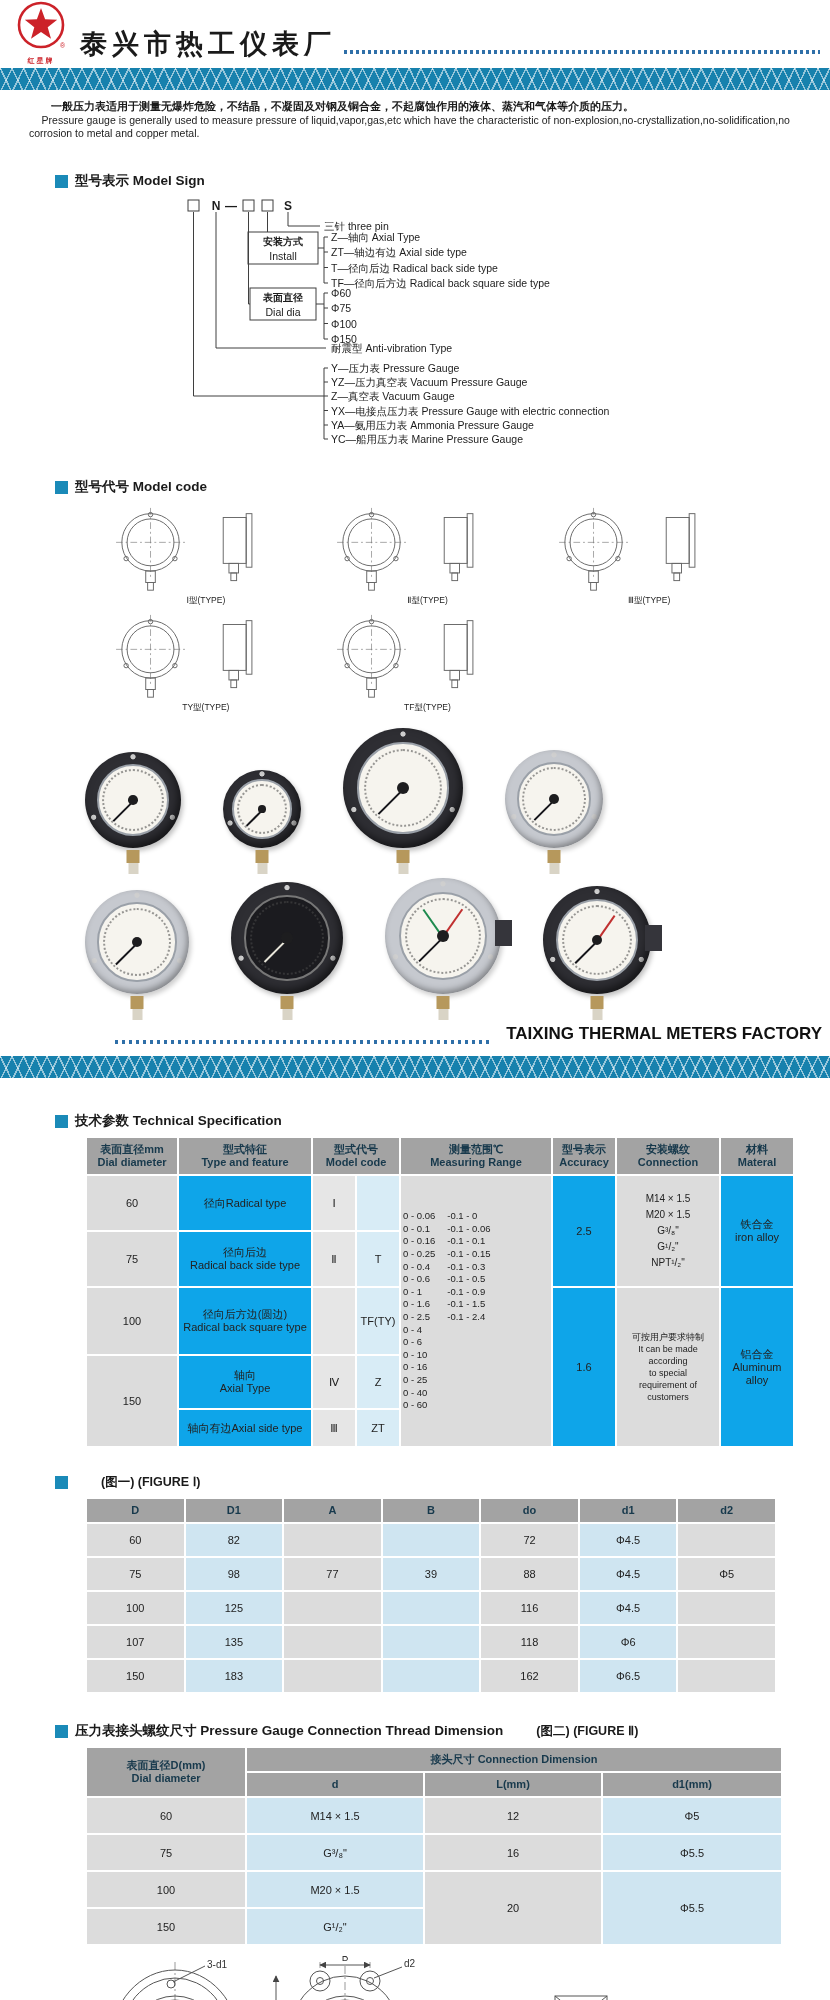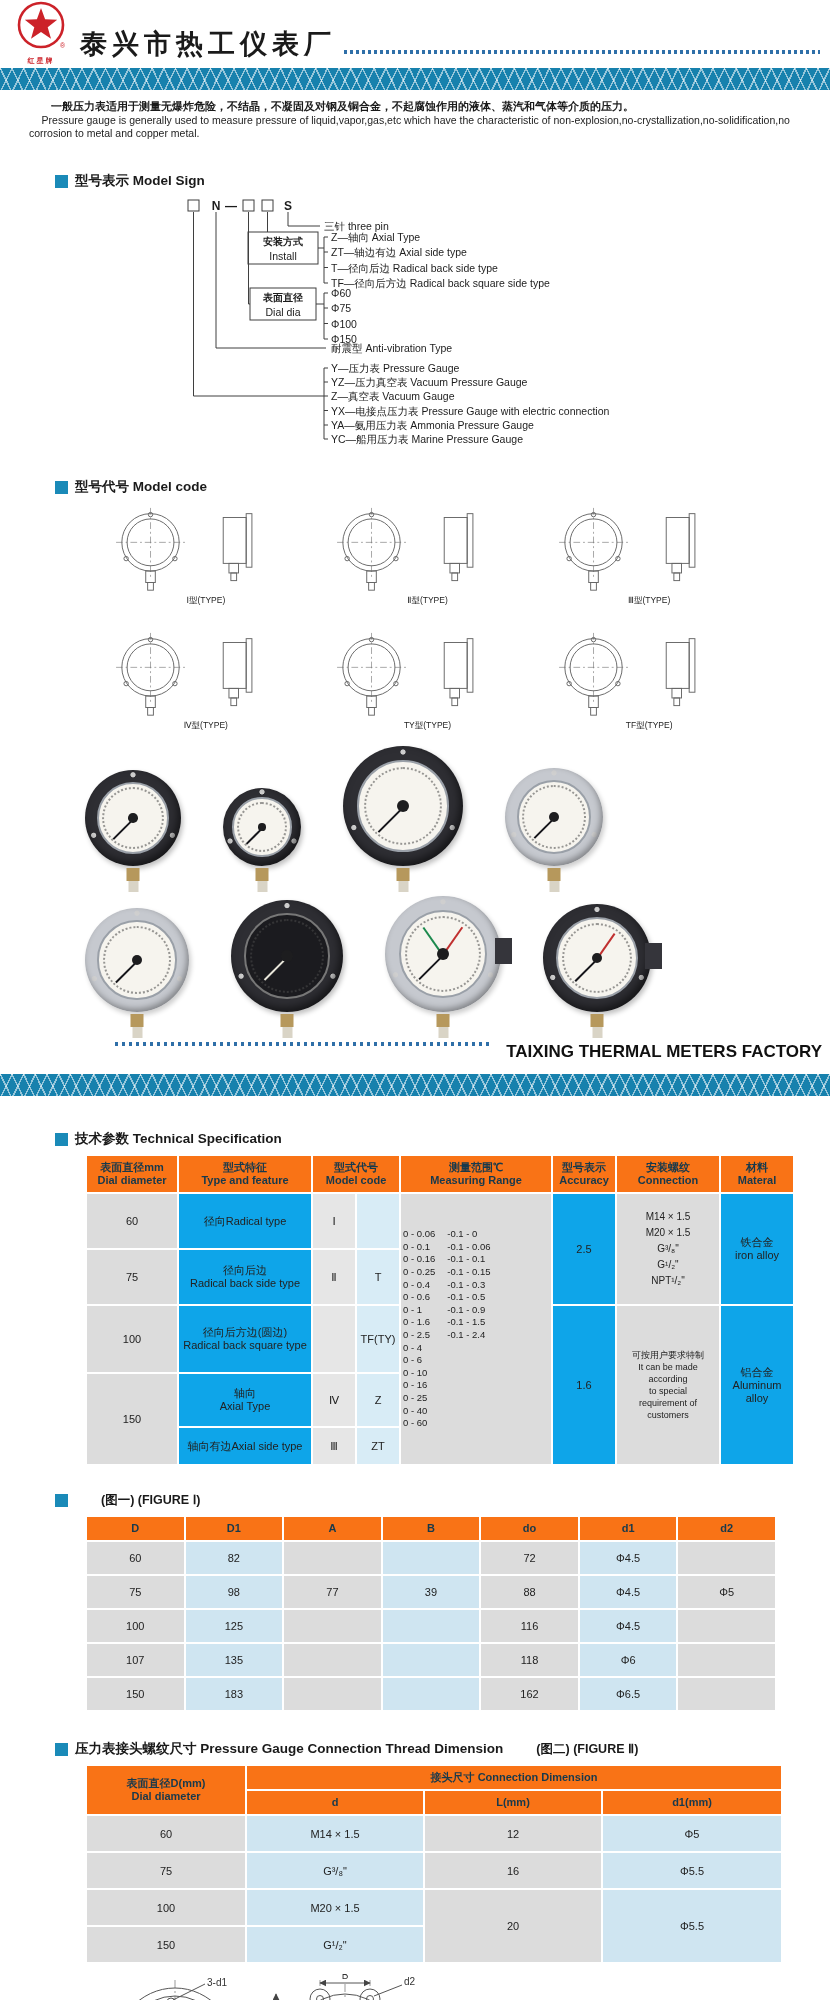--- a/index.html
+++ b/index.html
@@ -32,21 +32,21 @@
   .sec-title{font-size:13.5px;font-weight:bold;}
   .fig-ref{font-size:12.5px;font-weight:bold;margin-left:26px;}
 
   
   .ms-svg{display:block;}
   .ms-svg text{font-size:10.5px;fill:#1c1c1c;}
   .ms-svg .boxlabel{font-size:10px;font-weight:bold;}
   .ms-svg .sym{font-size:12px;font-weight:bold;}
 
   
-  .mc-grid{display:grid;grid-template-columns:repeat(3,1fr);padding:4px 70px 0 95px;row-gap:24px;}
+  .mc-grid{display:grid;grid-template-columns:repeat(3,1fr);padding:4px 70px 0 95px;row-gap:6px;}
   .mc-cell{display:flex;flex-direction:column;align-items:center;}
   .mc-label{font-size:8.5px;color:#222;margin-top:1px;}
   .mc-cell svg{stroke:#666;fill:none;}
 
   
   .photos{padding:14px 8px 0 85px;}
   .photo-row{display:flex;align-items:flex-end;gap:42px;margin-bottom:30px;}
   .gauge{position:relative;flex:none;}
   .g-flange{position:absolute;inset:0;border-radius:50%;background:#2e2e33;
     box-shadow:inset -3px -4px 8px rgba(0,0,0,.55),2px 3px 5px rgba(0,0,0,.25);
@@ -62,28 +62,28 @@
   .g-blackdial .g-dial{background:#1b1b1f;border-color:#777;}
   .g-needle{position:absolute;left:50%;top:50%;width:40%;height:2.4px;background:#15151a;transform-origin:0 50%;transform:rotate(135deg);}
   .g-blackdial .g-needle{background:#e8e6da;}
   .n-green{background:#1d8a4e !important;transform:rotate(-125deg);}
   .n-red{background:#c03030 !important;transform:rotate(-55deg);}
   .g-contact .g-flange::after{content:"";position:absolute;right:-11px;top:36%;width:17px;height:26px;background:#35353b;}
   .g-stem{position:absolute;left:50%;bottom:-15px;transform:translateX(-50%);width:13px;height:13px;background:#b6985c;}
   .g-stem::after{content:"";position:absolute;top:13px;left:1.5px;width:10px;height:11px;background:#d9d4c6;}
 
   
-  .factory-divider{display:flex;align-items:flex-start;margin:18px 8px 10px 115px;}
+  .factory-divider{display:flex;align-items:flex-end;margin:18px 8px 10px 115px;}
   .f-dots{flex:1;height:4px;margin-right:16px;
     background-image:repeating-linear-gradient(90deg,#2f6fa8 0 3.5px,transparent 3.5px 7px);}
   .factory-name{font-size:17px;font-weight:bold;white-space:nowrap;color:#111;}
 
   
   table.tbl{border-collapse:separate;border-spacing:2px;margin-left:85px;table-layout:fixed;}
-  .tbl th{background:#f97316;color:#17394c;font-size:11px;font-weight:bold;padding:5px 3px;line-height:13px;}
+  .tbl th{background:#a3a3a3;color:#17394c;font-size:11px;font-weight:bold;padding:5px 3px;line-height:13px;}
   .tbl td{font-size:11px;color:#222;text-align:center;padding:3px 2px;line-height:14px;vertical-align:middle;}
   td.g{background:#dcdcdc;} td.b{background:#0ea5e9;}
   td.cg{background:#e6e6e6;} td.cb{background:#d8ecf6;}
   .spec{width:692px;}
   .spec .two-line div{line-height:13px;}
   .range-wrap{display:flex;justify-content:flex-start;gap:12px;text-align:left;font-size:9.5px;line-height:12.6px;}
   .threads div{line-height:16px;font-size:10px;}
   .note div{line-height:12px;font-size:9px;}
   .mnt{width:692px;} .mnt td{height:26px;}
   .mnt td:nth-child(odd){background:#dcdcdc;} .mnt td:nth-child(even){background:#cfe5f1;}
@@ -246,40 +246,20 @@
             <rect x="39" y="80" width="6" height="8"></rect>
             <rect x="118" y="12" width="24" height="48"></rect>
             <rect x="142" y="8" width="6" height="56"></rect>
             <rect x="124" y="60" width="10" height="10"></rect>
             <rect x="126" y="70" width="6" height="8"></rect>
           </g>
         </svg>
         <span class="mc-label">Ⅲ型(TYPE)</span>
       </div>
 
-      <div class="mc-cell">
-        <svg width="200" height="88" viewBox="0 0 200 92">
-          <g stroke-width="1">
-            <circle cx="42" cy="38" r="30"></circle>
-            <circle cx="42" cy="38" r="24.5"></circle>
-            <circle cx="42" cy="9" r="2.3"></circle>
-            <circle cx="16.5" cy="55" r="2.3"></circle>
-            <circle cx="67.5" cy="55" r="2.3"></circle>
-            <line x1="6" y1="38" x2="78" y2="38" stroke-dasharray="7 3 2 3" stroke-width=".6"></line>
-            <line x1="42" y1="2" x2="42" y2="74" stroke-dasharray="7 3 2 3" stroke-width=".6"></line>
-            <rect x="37" y="68" width="10" height="12"></rect>
-            <rect x="39" y="80" width="6" height="8"></rect>
-            <rect x="118" y="12" width="24" height="48"></rect>
-            <rect x="142" y="8" width="6" height="56"></rect>
-            <rect x="124" y="60" width="10" height="10"></rect>
-            <rect x="126" y="70" width="6" height="8"></rect>
-          </g>
-        </svg>
-        <span class="mc-label">Ⅳ型(TYPE)</span>
-      </div>
 
       <div class="mc-cell">
         <svg width="200" height="88" viewBox="0 0 200 92">
           <g stroke-width="1">
             <circle cx="42" cy="38" r="30"></circle>
             <circle cx="42" cy="38" r="24.5"></circle>
             <circle cx="42" cy="9" r="2.3"></circle>
             <circle cx="16.5" cy="55" r="2.3"></circle>
             <circle cx="67.5" cy="55" r="2.3"></circle>
             <line x1="6" y1="38" x2="78" y2="38" stroke-dasharray="7 3 2 3" stroke-width=".6"></line>

